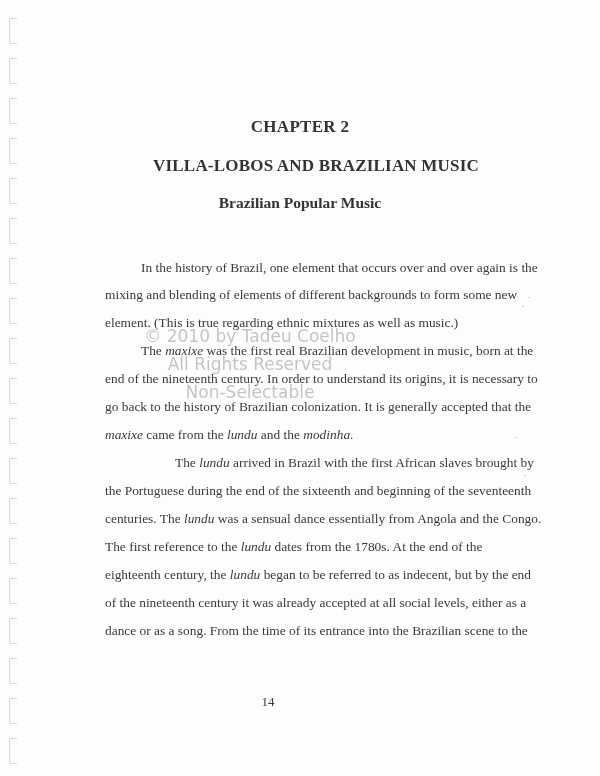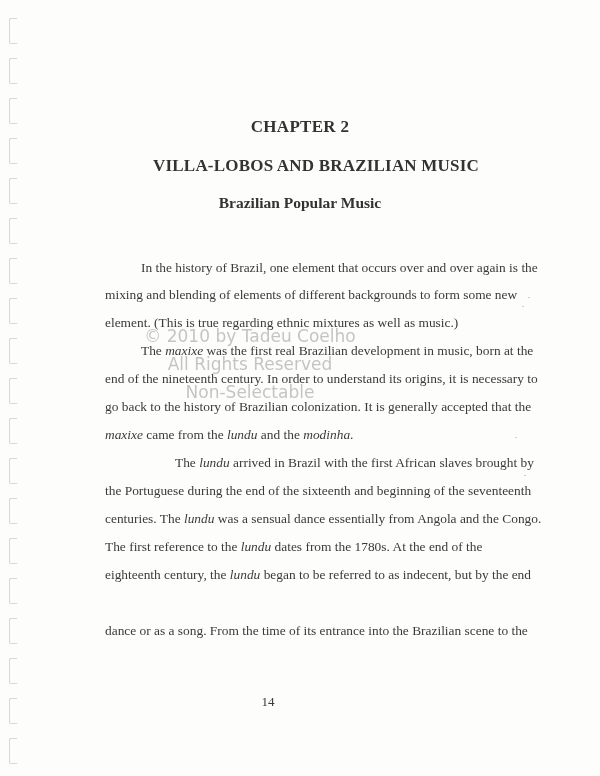--- a/index.html
+++ b/index.html
@@ -122,20 +122,21 @@
   <div class="line" style="top:343px; left:141px;"><span>The </span><i>maxixe</i><span> was the first real Brazilian development in music, born at the</span></div>
   <div class="line" style="top:371px;">end of the nineteenth century.  In order to understand its origins, it is necessary to</div>
   <div class="line" style="top:399px;">go back to the history of Brazilian colonization.   It is generally accepted that the</div>
   <div class="line" style="top:427px;"><i>maxixe</i><span> came from the </span><i>lundu</i><span> and the </span><i>modinha</i><span>.</span></div>
 
   <div class="line" style="top:455px; left:175px;"><span>The </span><i>lundu</i><span> arrived in Brazil with the first African slaves brought by</span></div>
   <div class="line" style="top:483px;">the Portuguese during the end of the sixteenth and beginning of the seventeenth</div>
   <div class="line" style="top:511px;"><span>centuries.  The </span><i>lundu</i><span> was a sensual dance essentially from Angola and the Congo.</span></div>
   <div class="line" style="top:539px;"><span>The first reference to the </span><i>lundu</i><span> dates from the 1780s.  At the end of the</span></div>
   <div class="line" style="top:567px;"><span>eighteenth century, the </span><i>lundu</i><span> began to be referred to as indecent, but by the end</span></div>
+  <div class="line" style="top:595px;">of the nineteenth century it was already accepted at all social levels, either as a</div>
   <div class="line" style="top:623px;">dance or as a song.  From the time of its entrance into the Brazilian scene to the</div>
 
   <div class="watermark" style="top:326px;">© 2010 by Tadeu Coelho</div>
   <div class="watermark" style="top:354px;">All Rights Reserved</div>
   <div class="watermark" style="top:382px;">Non-Selectable</div>
 
   <div class="speck" style="left:528px; top:297px;"></div>
   <div class="speck" style="left:522px; top:306px;"></div>
   <div class="speck" style="left:524px; top:475px;"></div>
   <div class="speck" style="left:515px; top:437px;"></div>

